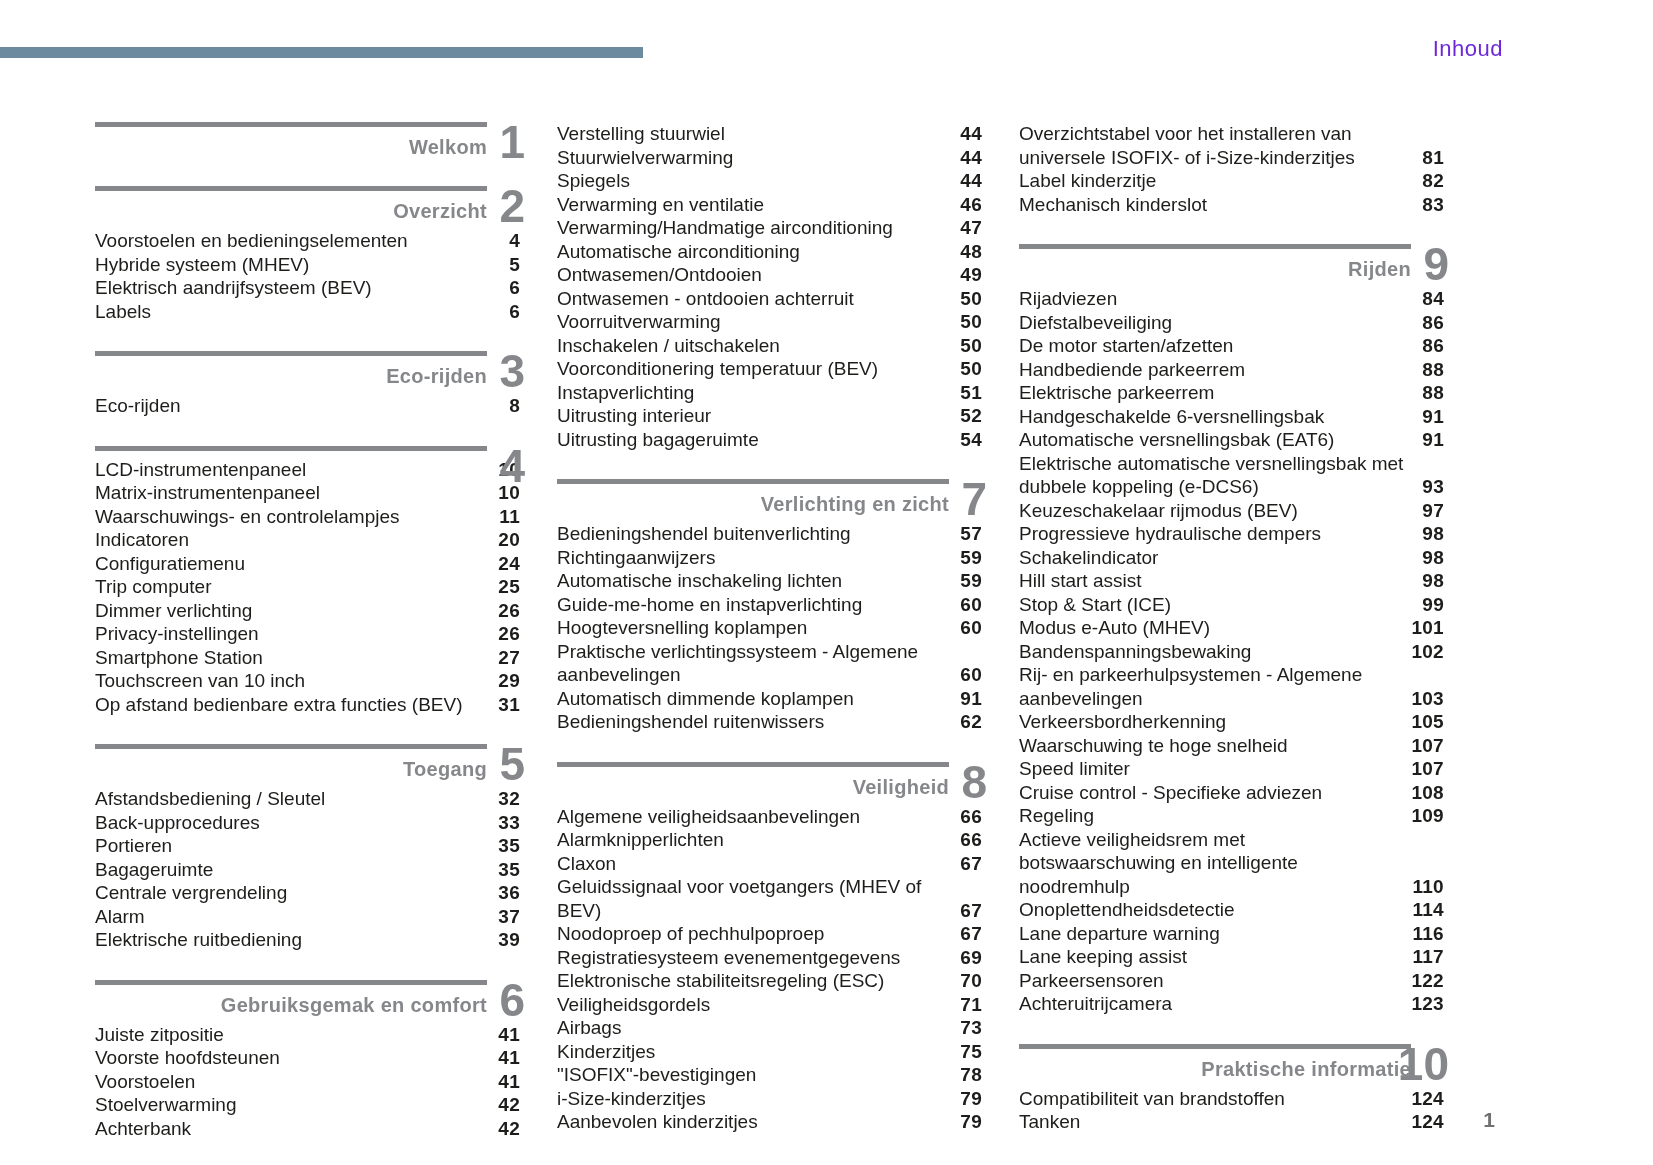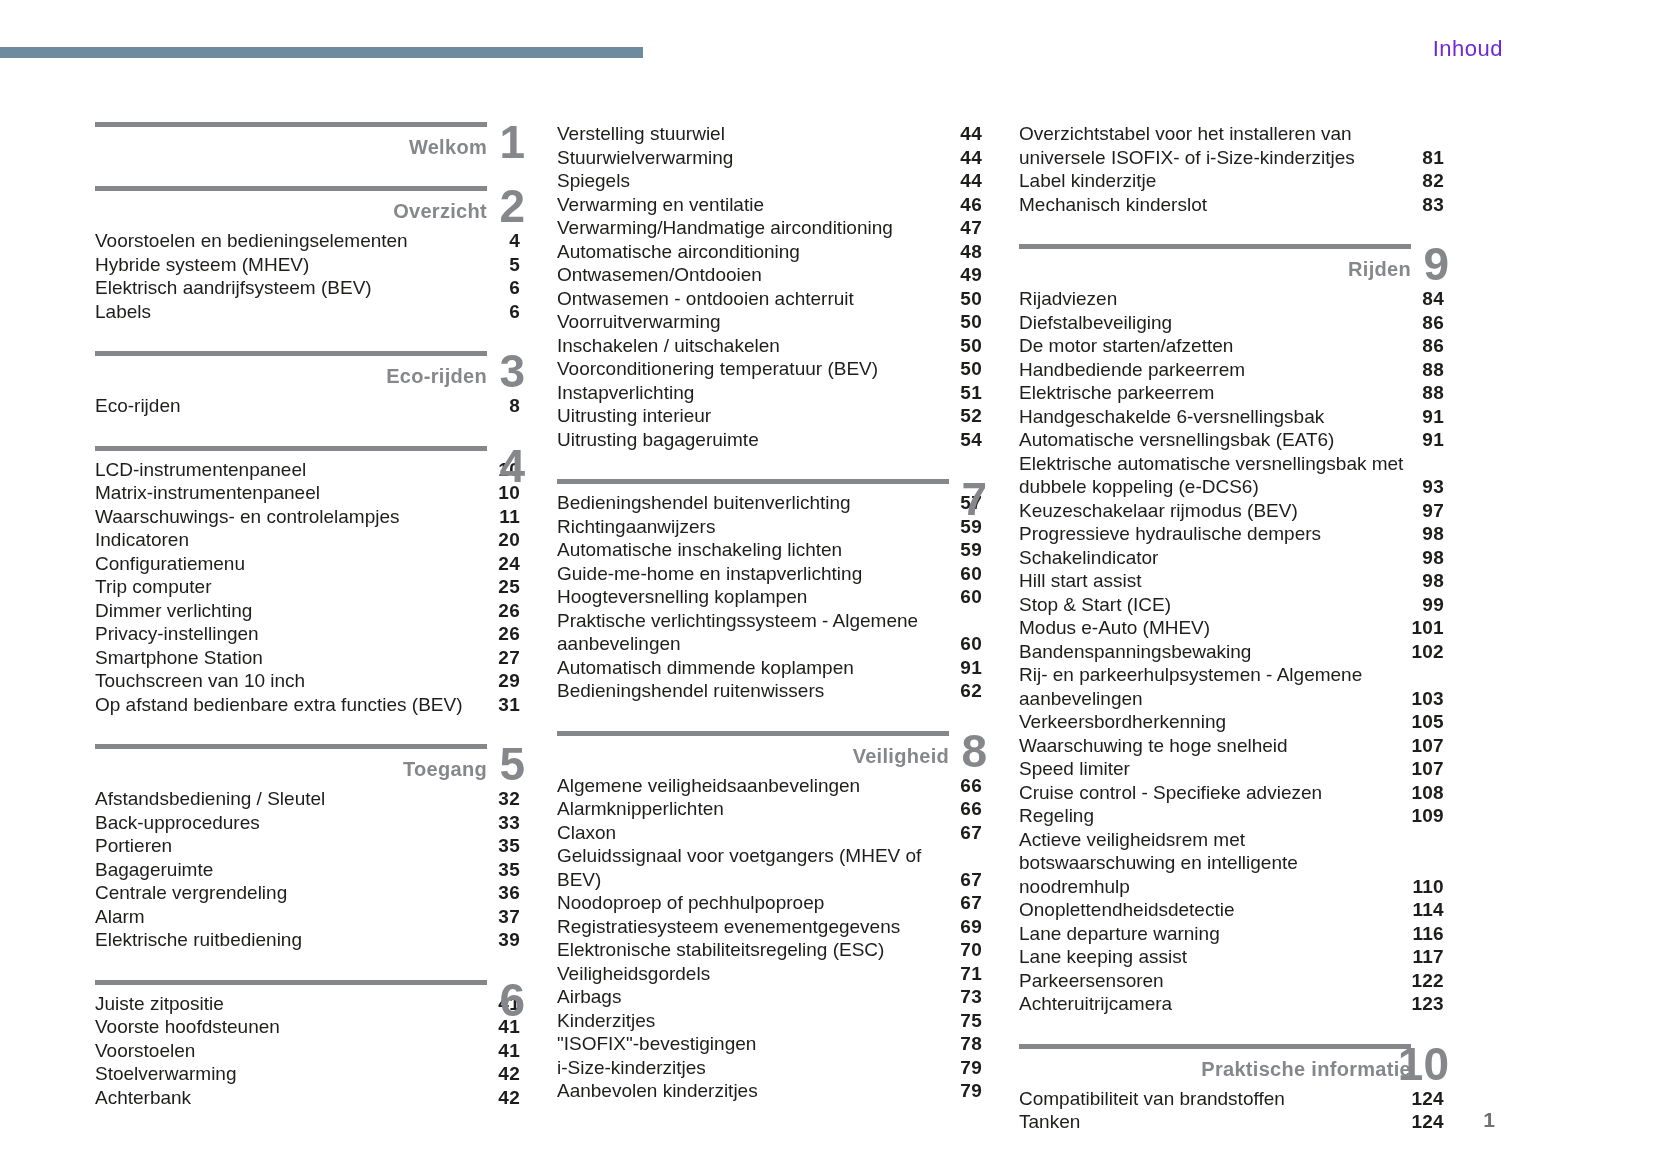--- a/index.html
+++ b/index.html
@@ -232,20 +232,21 @@
             </div>
             <div class="item">
               <span class="item-label">Elektrische ruitbediening</span>
               <span class="item-page">39</span>
             </div>
           </div>
         </section>
         <section class="section">
           <div class="sec-header">
             <div class="sec-bar"></div>
+            <div class="sec-title">Gebruiksgemak en comfort</div>
             <div class="sec-num">6</div>
           </div>
           <div class="items">
             <div class="item">
               <span class="item-label">Juiste zitpositie</span>
               <span class="item-page">41</span>
             </div>
             <div class="item">
               <span class="item-label">Voorste hoofdsteunen</span>
               <span class="item-page">41</span>
@@ -322,20 +323,21 @@
             </div>
             <div class="item">
               <span class="item-label">Uitrusting bagageruimte</span>
               <span class="item-page">54</span>
             </div>
           </div>
         </section>
         <section class="section">
           <div class="sec-header">
             <div class="sec-bar"></div>
+            <div class="sec-title">Verlichting en zicht</div>
             <div class="sec-num">7</div>
           </div>
           <div class="items">
             <div class="item">
               <span class="item-label">Bedieningshendel buitenverlichting</span>
               <span class="item-page">57</span>
             </div>
             <div class="item">
               <span class="item-label">Richtingaanwijzers</span>
               <span class="item-page">59</span>

